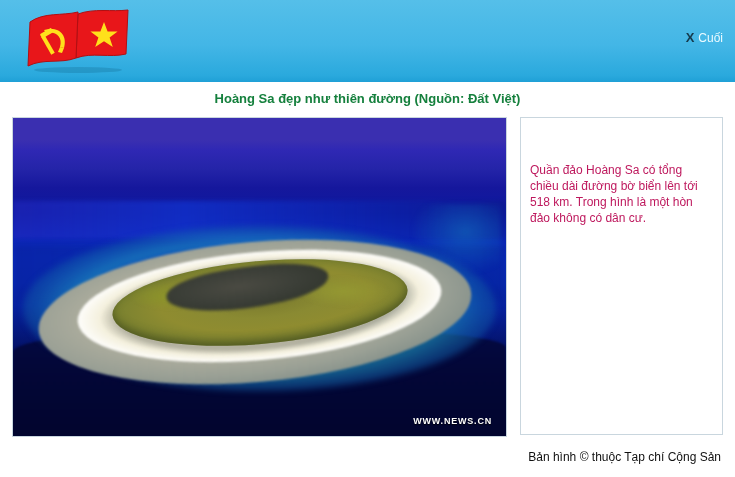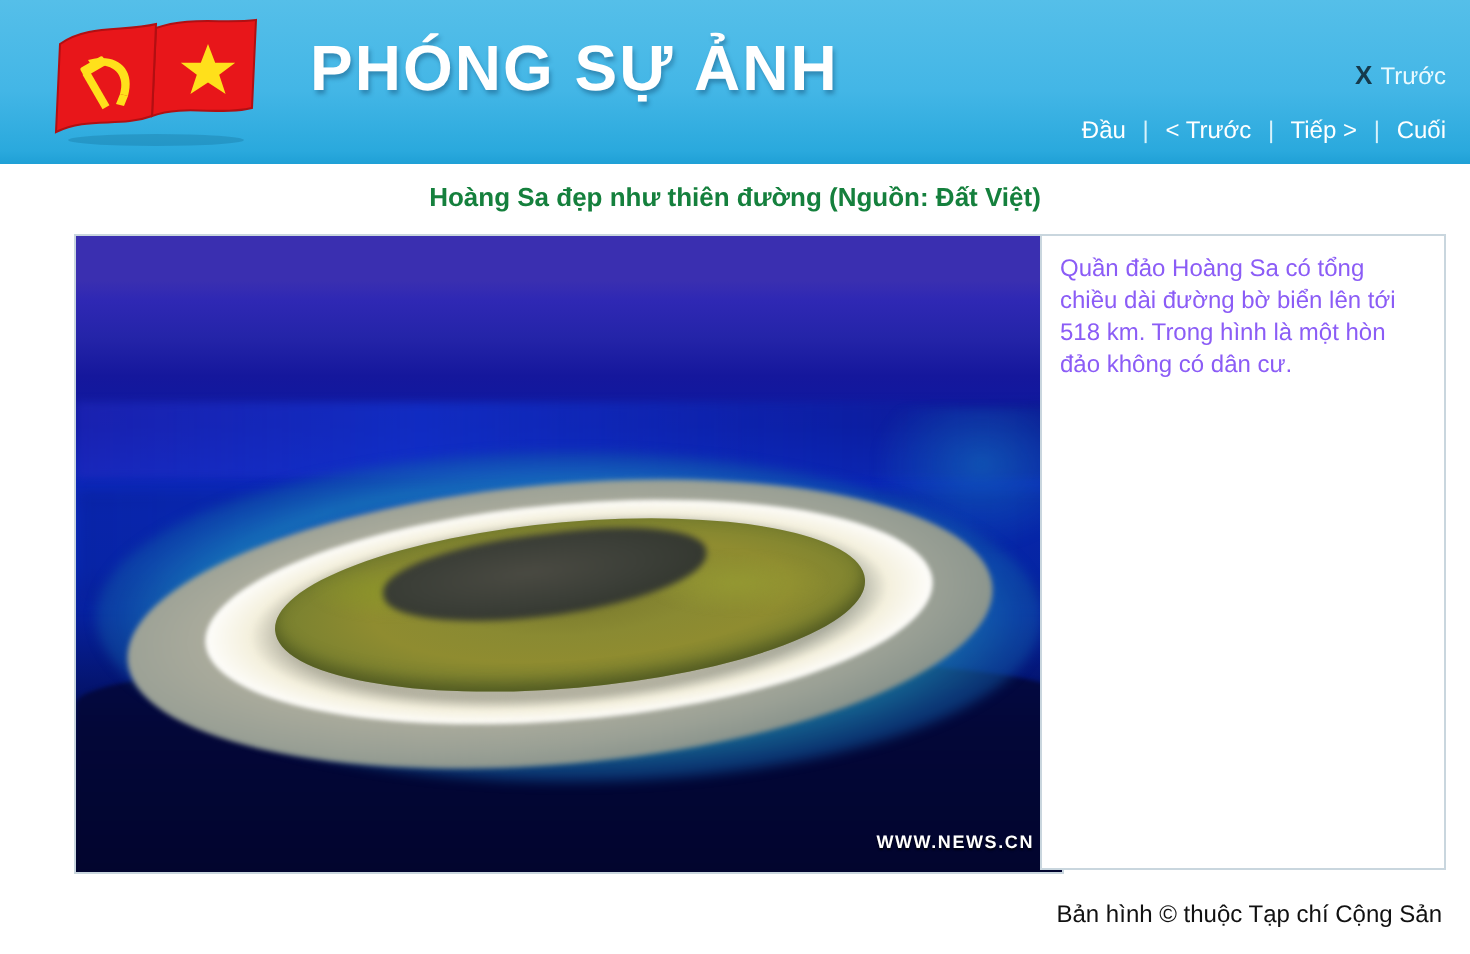--- a/index.html
+++ b/index.html
@@ -95,21 +95,20 @@
   }
   .photo-frame {
     position: absolute;
     left: 12px;
     top: 3px;
     width: 493px;
     height: 318px;
     border: 1px solid #c9d6de;
     background: #3b82f6;
     overflow: hidden;
-    margin-left: 25px;
   }
   .photo-scene {
     position: absolute;
     inset: 0;
     background:
       linear-gradient(#3a2fb0 0%, #3a2fb0 7%, #2f28b4 10%, #2424a8 16%,
                       #15179c 22%, #0d1aa0 30%, #0c24b4 36%, #0a2cc0 44%,
                       #072bb8 52%, #06209c 60%, #041572 70%, #030a4a 80%,
                       #02063a 90%, #010433 100%);
   }
@@ -257,21 +256,22 @@
     width: 203px;
     height: 318px;
     border: 1px solid #c9d6de;
     background: #ffffff;
     box-sizing: border-box;
     padding: 8px 9px;
   }
   .caption-text {
     font-size: 12px;
     line-height: 16px;
-    color: #8b5cf6;
+    color: #be185d;
+    margin-top: 36px;
   }
 
   
   .footer {
     position: absolute;
     left: 0;
     top: 450px;
     width: 735px;
     text-align: right;
     padding-right: 14px;
@@ -298,35 +298,25 @@
         <path d="M44 41 L48 42 L46 47 L42 46 Z"></path>
 
         <rect x="30" y="29" width="4" height="20" transform="rotate(-30 32 39)"></rect>
         <rect x="24" y="25" width="13" height="5" rx="1" transform="rotate(-30 30 27)"></rect>
       </g>
 
       <ellipse cx="62" cy="64" rx="44" ry="3" fill="rgba(0,60,95,.18)"></ellipse>
     </svg>
   </div>
 
-  <div class="brand-title">PHÓNG SỰ ẢNH</div>
 
   <div class="close-row">
-    <span class="x-glyph">X</span><span>Trước</span>
+    <span class="x-glyph">X</span><span>Cuối</span>
   </div>
 
-  <div class="nav-row">
-    <a>Đầu</a>
-    <span class="sep">|</span>
-    <a>&lt; Trước</a>
-    <span class="sep">|</span>
-    <a>Tiếp &gt;</a>
-    <span class="sep">|</span>
-    <a>Cuối</a>
-  </div>
 </div>
 
 <div class="page-title">Hoàng Sa đẹp như thiên đường (Nguồn: Đất Việt)</div>
 
 <div class="content">
 
   <div class="photo-frame">
     <div class="photo-scene">
       <div class="sea-band-1"></div>
       <div class="sea-band-2"></div>

